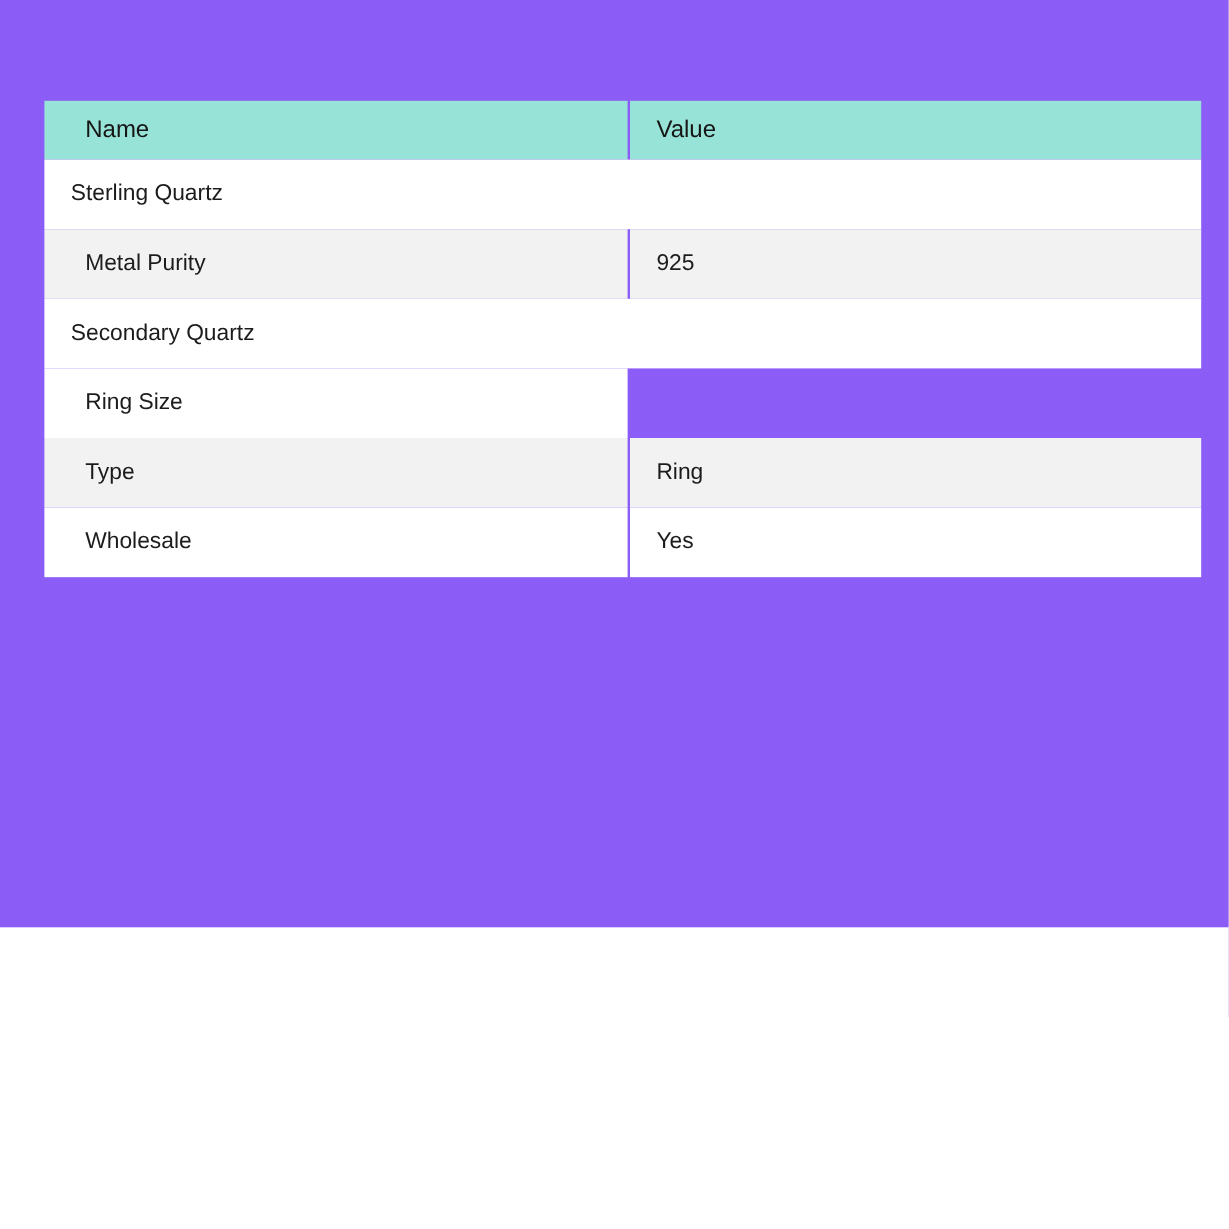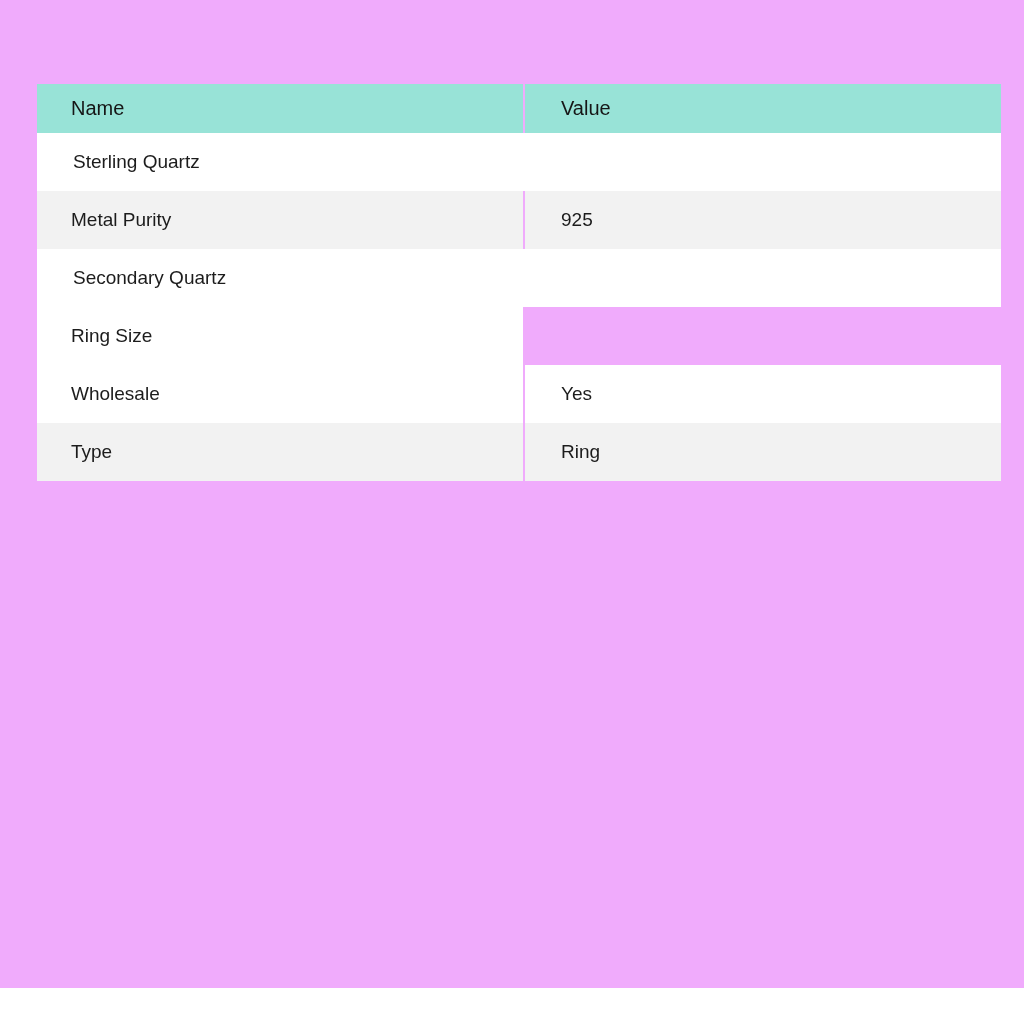--- a/index.html
+++ b/index.html
@@ -4,22 +4,22 @@
 <style>
   html, body {
     margin: 0;
     padding: 0;
     background: #ffffff;
     font-family: "Liberation Sans", sans-serif;
   }
   .page {
     position: relative;
     width: 1024px;
-    height: 988px;
-    background: #f0abfc;
+    height: 773px;
+    background: #8b5cf6;
     overflow: hidden;
   }
   .attr-table {
     position: absolute;
     left: 37px;
     top: 84px;
     width: 964px;
   }
   .row {
     display: flex;
@@ -37,21 +37,21 @@
     color: #1c1c1c;
     background: #ffffff;
   }
   .cell.name-col {
     width: 486px;
     padding-left: 34px;
     flex: 0 0 auto;
   }
   .cell.value-col {
     flex: 1 1 auto;
-    padding-left: 36px;
+    padding-left: 22px;
   }
   .header-row .cell {
     background: #98e3d7;  
     color: #161616;
     font-size: 20px;
   }
   .row.alt .cell {
     background: #f2f2f2;  
   }
 </style>
@@ -77,24 +77,24 @@
 
     <div class="row">
       <div class="cell value-col">Secondary Quartz</div>
     </div>
 
 
     <div class="row">
       <div class="cell name-col">Ring Size</div>
     </div>
 
+    <div class="row alt">
+      <div class="cell name-col">Type</div>
+      <div class="cell value-col">Ring</div>
+    </div>
+
     <div class="row">
       <div class="cell name-col">Wholesale</div>
       <div class="cell value-col">Yes</div>
-    </div>
-
-    <div class="row alt">
-      <div class="cell name-col">Type</div>
-      <div class="cell value-col">Ring</div>
     </div>
 
   </div>
 </div>
 
 </body></html>

